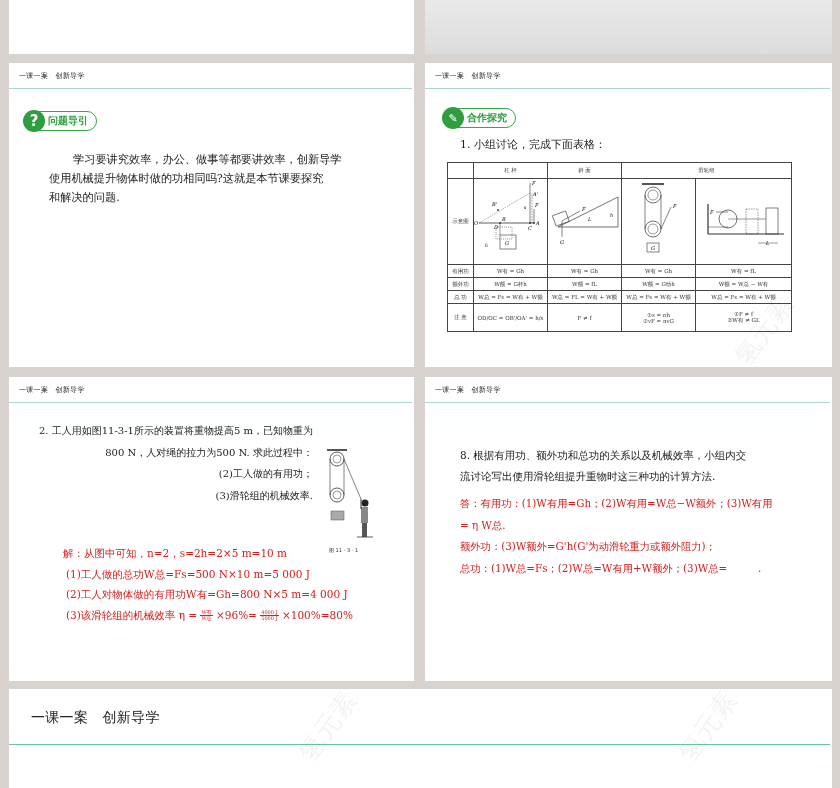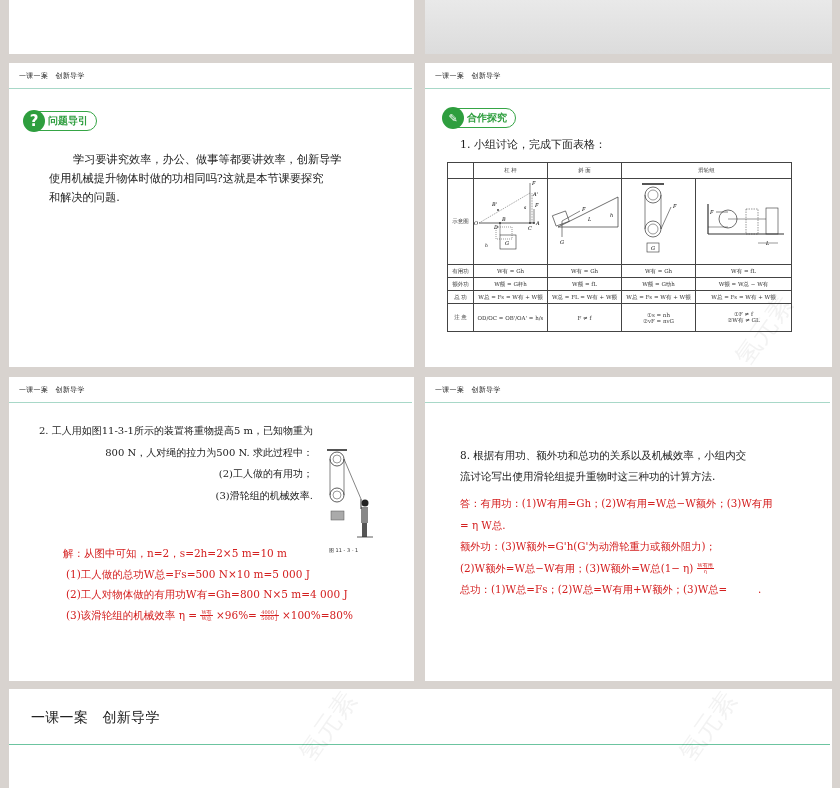--- a/index.html
+++ b/index.html
@@ -226,24 +226,20 @@
     <span class="hdr-text">一课一案　创新导学</span>
   </div>
   <div class="para" style="left:35px; top:68px; font-size:10.5px; line-height:21px;">
     <div class="line">8. 根据有用功、额外功和总功的关系以及机械效率，小组内交</div>
     <div class="line">流讨论写出使用滑轮组提升重物时这三种功的计算方法.</div>
   </div>
   <div class="para red" style="left:35px; top:116px; font-size:10.3px; line-height:21.5px;">
     <div class="line">答：有用功：(1)W有用=Gh；(2)W有用=W总−W额外；(3)W有用</div>
     <div class="line">= η W总.</div>
     <div class="line">额外功：(3)W额外=G'h(G'为动滑轮重力或额外阻力)；</div>
-    <div class="line">
-      <span>(2)W额外=W总−W有用；(3)W额外=W总(1− η)</span>
-      <span class="frac"><span class="num">W有用</span><span>η</span></span>
-    </div>
     <div class="line">总功：(1)W总=Fs；(2)W总=W有用+W额外；(3)W总=　　　.</div>
   </div>
 </div>
 
 <div class="slide" style="left:9px; top:689px; width:823px; height:99px;">
   <div class="hdr" style="height:56px; border-bottom:1.5px solid #6cc4a0;">
     <span class="hdr-text" style="left:22px; top:20px; font-size:14px;">一课一案　创新导学</span>
   </div>
   <div class="watermark" style="left:280px; top:20px;">氢元素</div>
   <div class="watermark" style="left:660px; top:20px;">氢元素</div>

